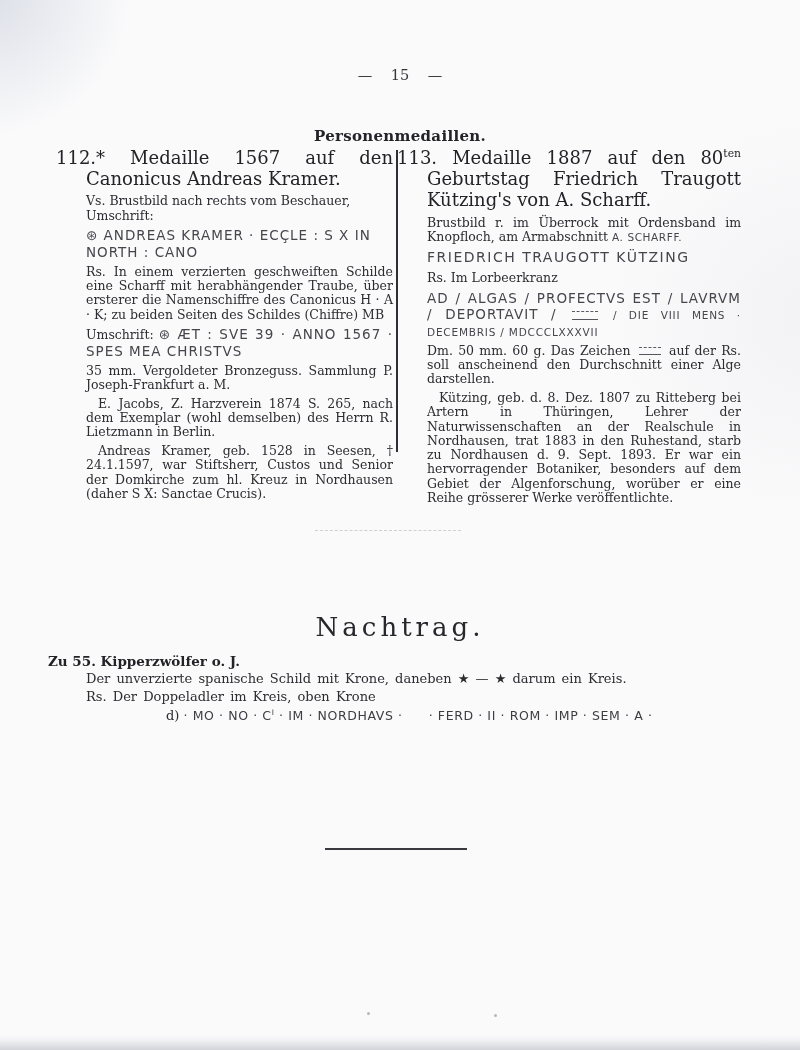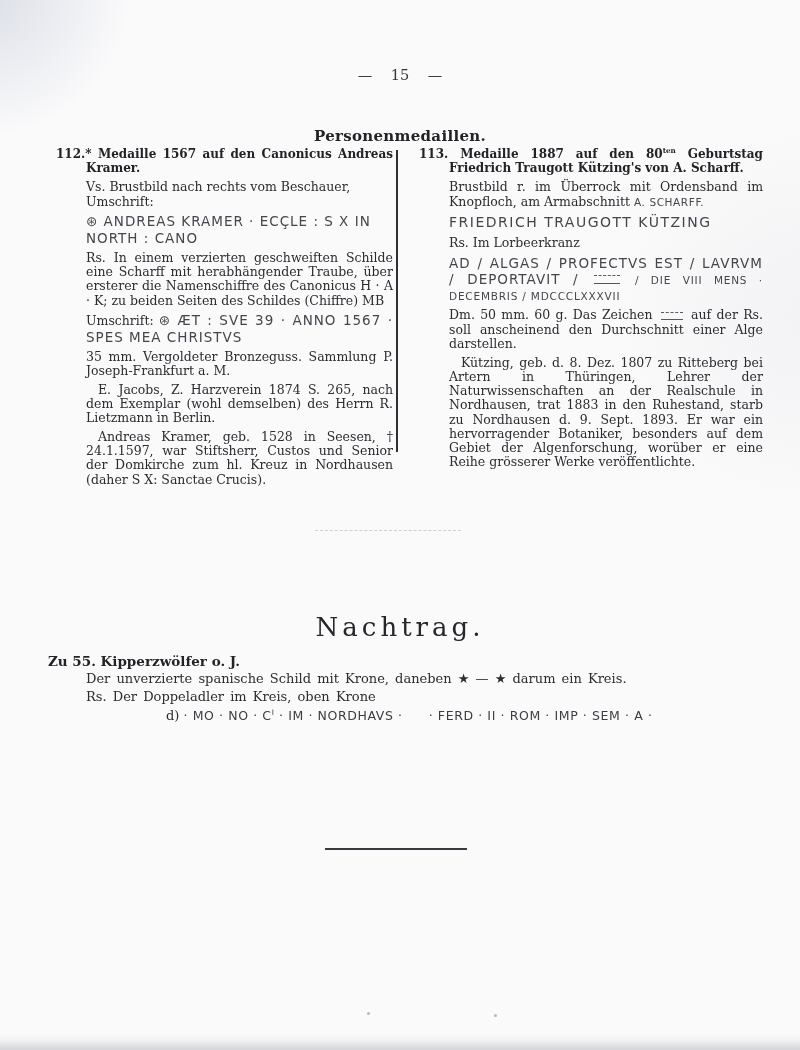--- a/index.html
+++ b/index.html
@@ -13,29 +13,29 @@
       #fafafb;
     color:#2c2c31;
     font-family:"DejaVu Serif","Liberation Serif",serif;
     font-size:12.5px;line-height:1.14;
   }
   .center{position:absolute;left:0;width:100%;text-align:center;}
   .pageno{top:67px;font-size:14.5px;word-spacing:14px;color:#35353b;}
   .secthead{top:120px;font-size:15px;font-weight:bold;letter-spacing:.3px;color:#232327;margin-top:8px;}
   .col{position:absolute;top:147px;}
   .col-left{left:56px;width:337px;}
-  .col-right{left:419px;width:344px;}
+  .col-right{left:397px;width:344px;}
   .vrule{position:absolute;left:396px;top:150px;width:2px;height:302px;background:#2e2e34;}
   .midline{position:absolute;left:315px;top:530px;width:146px;border-top:1px dashed #c7c7cf;opacity:.85;}
   .botrule{position:absolute;left:325px;top:848px;width:142px;height:2px;background:#393940;}
   .speck{position:absolute;width:3px;height:3px;border-radius:50%;background:#9a9aa2;opacity:.7;}
 
   p{margin:0 0 4.5px 0;}
   .j{text-align:justify;}
-  .head{font-weight:bold;font-size:12px;line-height:1.18;color:#232327;margin-bottom:5px;}
+  .head{font-weight:normal;font-size:18px;line-height:1.18;color:#232327;margin-bottom:5px;}
   .hang{text-indent:-30px;padding-left:30px;}
   .bodyp{padding-left:30px;}
   .ind{text-indent:12px;}
   .leg{font-family:"DejaVu Sans","Liberation Sans",sans-serif;color:#45454c;letter-spacing:1px;}
   .leg-lg{font-size:13.5px;line-height:1.22;}
   .leg-name{font-size:14px;letter-spacing:1.5px;margin:6px 0 5px;}
   .leg-sm{font-size:10.5px;letter-spacing:.8px;}
   .sig{font-family:"DejaVu Sans","Liberation Sans",sans-serif;font-size:10.5px;letter-spacing:.6px;color:#45454c;}
   .algae-sym{display:inline-block;width:26px;height:7px;border-top:1px dashed #5a5a62;border-bottom:1px solid #55555d;margin:0 3px;vertical-align:middle;}
   .algae-sym.small{width:22px;height:6px;}

